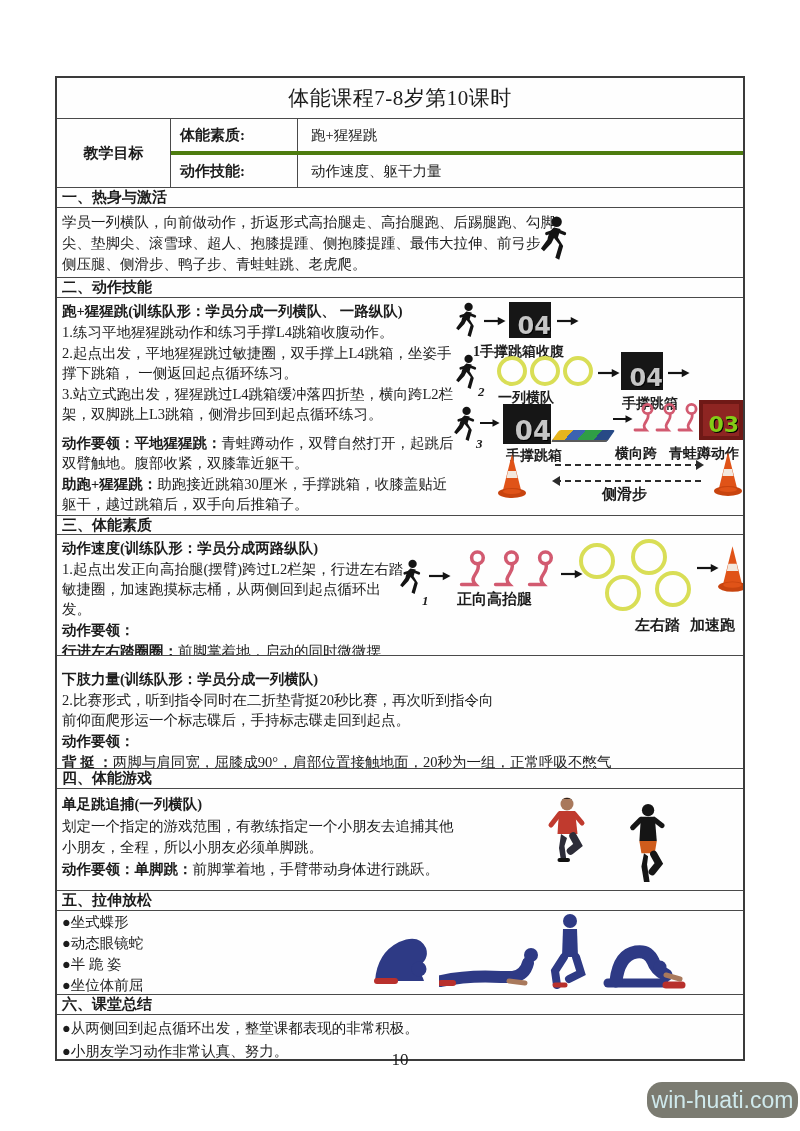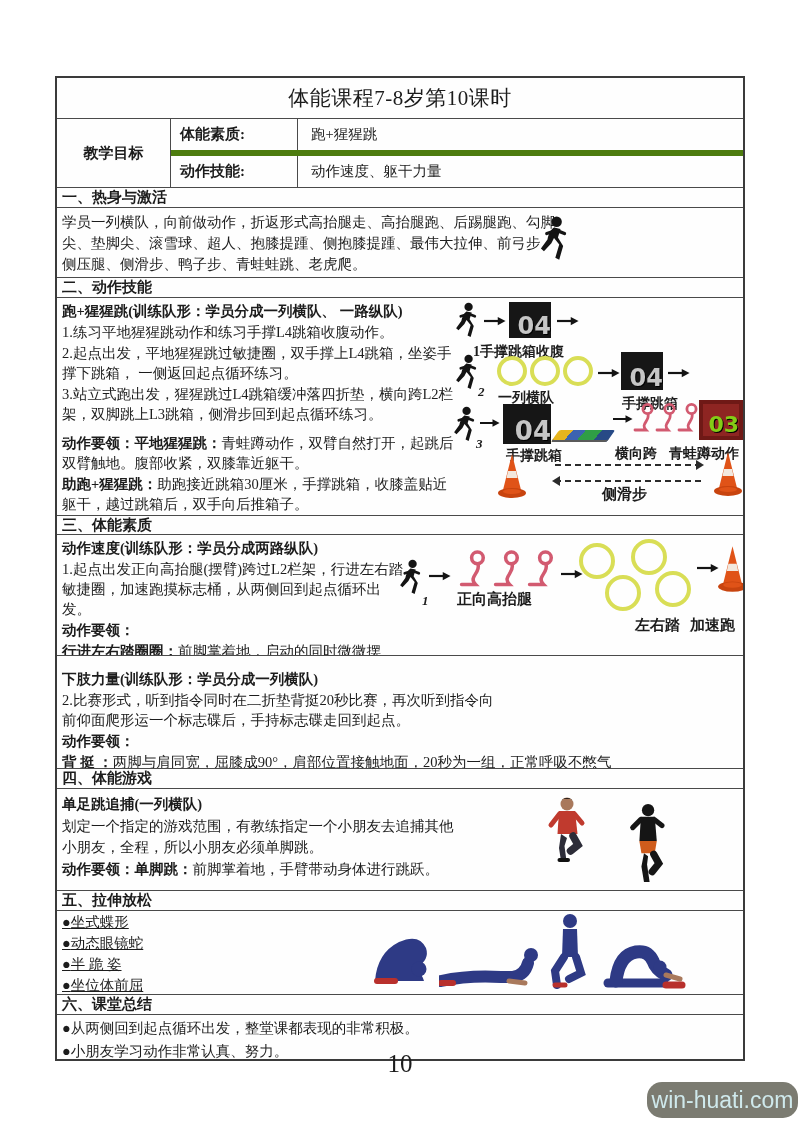--- a/index.html
+++ b/index.html
@@ -15,21 +15,21 @@
   .row{border-bottom:1px solid #4a4a4a;box-sizing:border-box;position:relative;overflow:hidden;}
   .row:last-child{border-bottom:none;}
   .title-row{height:41px;display:flex;align-items:center;justify-content:center;
     font-size:21px;font-weight:normal;letter-spacing:.5px;}
   
   .goal-row{height:69px;display:flex;}
   .goal-left{width:114px;border-right:1px solid #4a4a4a;display:flex;align-items:center;
     justify-content:center;font-weight:bold;font-size:15px;box-sizing:border-box;}
   .goal-right{flex:1;display:flex;flex-direction:column;}
   .goal-sub{display:flex;flex:1;align-items:center;}
-  .goal-sub.first{border-bottom:6px solid #4d7c0f;}
+  .goal-sub.first{border-bottom:4px solid #4d7c0f;}
   .goal-k{width:127px;padding-left:9px;font-weight:bold;font-size:15px;
     border-right:1px solid #4a4a4a;align-self:stretch;display:flex;align-items:center;box-sizing:border-box;}
   .goal-v{flex:1;padding-left:13px;font-size:14.5px;}
   
   .sec-h{height:20px;line-height:19px;font-weight:bold;font-size:15px;padding:0 5px;}
   .sec-h.h3{height:19px;line-height:18px;}
   
   .cell{font-size:14.5px;line-height:20px;}
   .cell p{margin:1px 0;padding:0 0 0 5px;}
   .warm-cell{height:70px;}
@@ -37,21 +37,21 @@
   .skills-cell{height:218px;}
   .skills-cell .txt{width:398px;padding-top:2px;}
   .kp-gap{margin-top:9px !important;}
   .speed-cell{height:121px;}
   .speed-cell .txt{width:350px;padding-top:2px;}
   .lower-cell{height:113px;}
   .lower-cell .txt{padding-top:12px;}
   .lower-cell .narrow{width:440px;}
   .game-cell{height:102px;}
   .game-cell .txt{width:410px;padding-top:4px;line-height:21px;}
-  .stretch-cell{height:84px;text-decoration:underline;}
+  .stretch-cell{height:84px;}
   .stretch-cell p{line-height:20px;}
   .summary-cell{height:44px;}
   .summary-cell p{line-height:20px;padding-top:2px;}
   b{font-weight:bold;}
   .jbox{position:absolute;background:#161616;color:#c6c6c6;
     font-family:"DejaVu Sans","Liberation Sans",sans-serif;font-weight:bold;
     display:flex;align-items:flex-end;justify-content:flex-end;line-height:.95;
     text-shadow:1px 1px 0 #000;}
   .jbox.red{background:#8e2522;border:4px solid #6f1916;color:#84cc16;box-sizing:border-box;}
   .ring{position:absolute;border:4px solid #d9de56;border-radius:50%;box-sizing:border-box;background:rgba(255,255,255,.15);}
@@ -60,21 +60,21 @@
   .dash{position:absolute;border-top:2px dashed #2b2b2b;}
   .dash.r::after{content:"";position:absolute;right:-3px;top:-6px;
     border-left:8px solid #2b2b2b;border-top:5px solid transparent;border-bottom:5px solid transparent;}
   .dash.l::before{content:"";position:absolute;left:-3px;top:-6px;
     border-right:8px solid #2b2b2b;border-top:5px solid transparent;border-bottom:5px solid transparent;}
   .mat{position:absolute;height:12px;transform:skewX(-35deg);border-radius:2px;
     background:linear-gradient(100deg,#e7b51e 0 24%,#3c63b0 24% 46%,#2f9e46 46% 74%,#274a86 74% 100%);
     box-shadow:0 -2px 0 #5a5a5a inset;}
   .hurdles{color:#d25a70;}
   .pagenum{position:absolute;left:0;width:800px;top:1050px;text-align:center;
-    font-size:25px;color:#1c1c1c;}
+    font-size:17px;color:#1c1c1c;}
   .wm{position:absolute;left:647px;top:1082px;width:151px;height:36px;border-radius:15px;
     background:#7b7b71;color:#cfe9ec;display:flex;align-items:center;justify-content:center;
     font-family:"Liberation Sans","DejaVu Sans",sans-serif;font-size:23px;}
   svg.icon{position:absolute;}
 </style>
 </head>
 <body>
 
 <svg width="0" height="0" style="position:absolute" aria-hidden="true">
   <defs>

